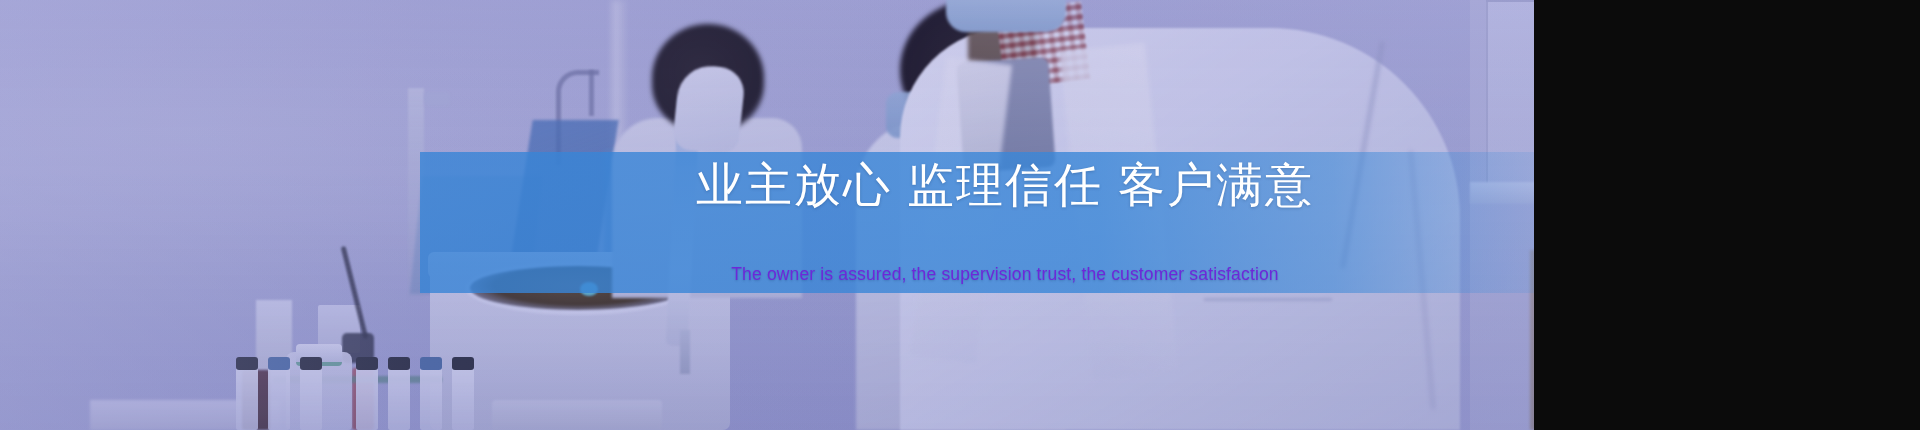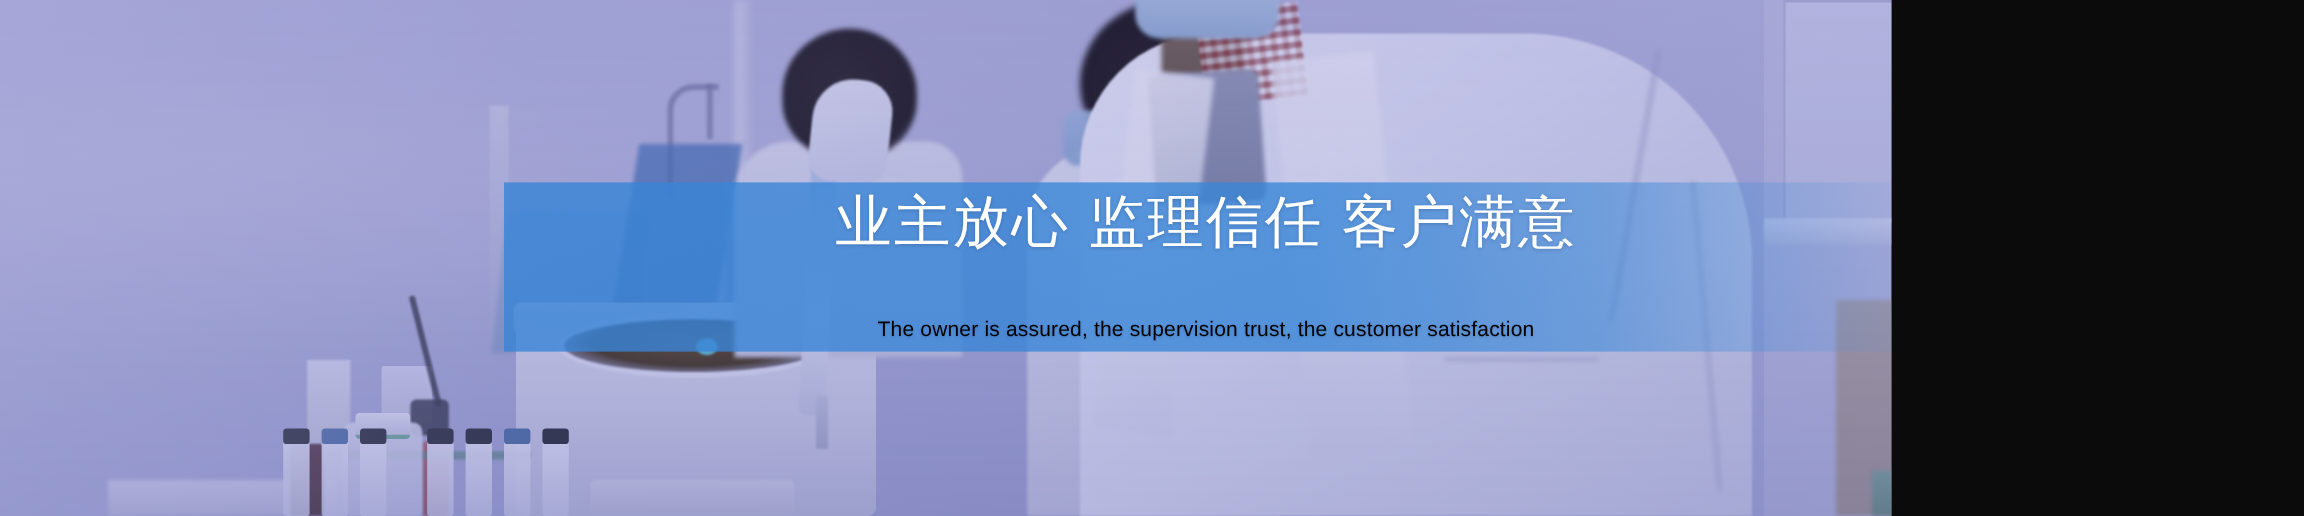--- a/index.html
+++ b/index.html
@@ -1,20 +1,19 @@
 <!DOCTYPE html>
 <html><head>
 <meta charset="utf-8">
 <style>
   html,body{margin:0;padding:0;background:#0b0b0b;}
   .stage{
     position:relative;width:1534px;height:430px;overflow:hidden;
     font-family:"Liberation Sans","DejaVu Sans",sans-serif;
     background:#b9bbdf;
-    padding-left:42px;
   }
 
   
   .photo{position:absolute;inset:0;overflow:hidden;}
 
   
   .wall{
     position:absolute;inset:0;
     background:
       radial-gradient(120% 90% at 12% 30%, #c3c4e4 0%, #b3b6dc 45%, #a8acd6 100%);
@@ -343,21 +342,21 @@
     position:absolute;left:420px;top:152px;width:1170px;height:141px;
     display:flex;flex-direction:column;align-items:center;justify-content:center;
     gap:6px;
   }
   .headline{
     color:#ffffff;font-size:47px;line-height:1.08;letter-spacing:2px;
     white-space:nowrap;font-weight:400;
     text-shadow:0 1px 3px rgba(20,50,95,.28);
   }
   .subtitle{
-    color:#000000;font-size:17.5px;line-height:1.2;letter-spacing:.15px;
+    color:#6d28d9;font-size:17.5px;line-height:1.2;letter-spacing:.15px;
     white-space:nowrap;font-weight:400;
     text-shadow:0 1px 2px rgba(20,50,95,.25);
     margin-top:48px;
   }
 </style>
 </head>
 <body>
 
 <div class="stage">
 

